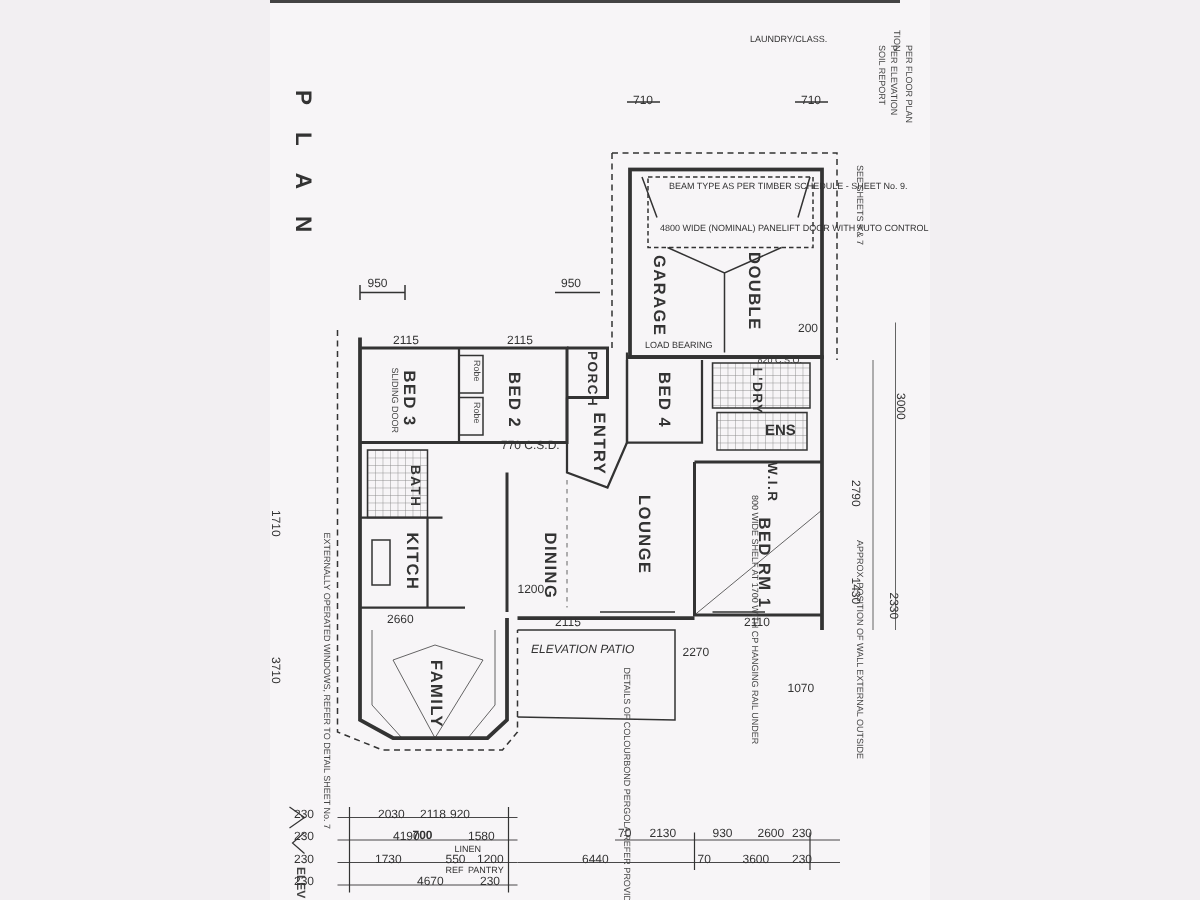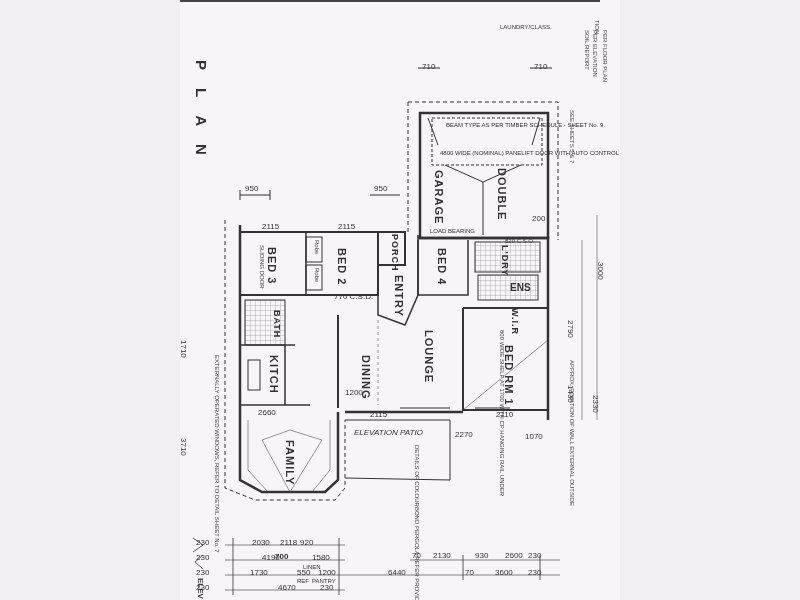--- a/index.html
+++ b/index.html
@@ -128,21 +128,21 @@
 <div class="dim" style="left:334px;top:292px;">770 C.S.D.</div>
 <div class="dim" style="left:505px;top:238px;font-size:6px;">820 C.S.O.</div>
 <div class="dim" style="left:532px;top:214px;">200</div>
 <div class="dimv" style="left:605px;top:262px;">3000</div>
 <div class="dimv" style="left:575px;top:320px;">2790</div>
 <div class="dimv" style="left:575px;top:385px;">1430</div>
 <div class="dimv" style="left:600px;top:395px;">2330</div>
 <div class="dim" style="left:370px;top:410px;">2115</div>
 <div class="dim" style="left:496px;top:410px;">2110</div>
 <div class="dim" style="left:455px;top:430px;">2270</div>
-<div class="dim" style="left:525px;top:432px;text-align:right;">1070</div>
+<div class="dim" style="left:525px;top:454px;text-align:right;">1070</div>
 <div class="dim" style="left:345px;top:388px;">1200</div>
 <div class="dim" style="left:258px;top:408px;">2660</div>
 <div class="dim" style="left:280px;top:494px;margin-top:44px;">2118</div>
 <div class="dimv" style="left:188px;top:340px;">1710</div>
 <div class="dimv" style="left:188px;top:438px;">3710</div>
 
 <div class="dim" style="left:196px;top:538px;">230</div>
 <div class="dim" style="left:252px;top:538px;">2030</div>
 <div class="dim" style="left:300px;top:538px;">920</div>
 <div class="dim" style="left:196px;top:553px;">230</div>

